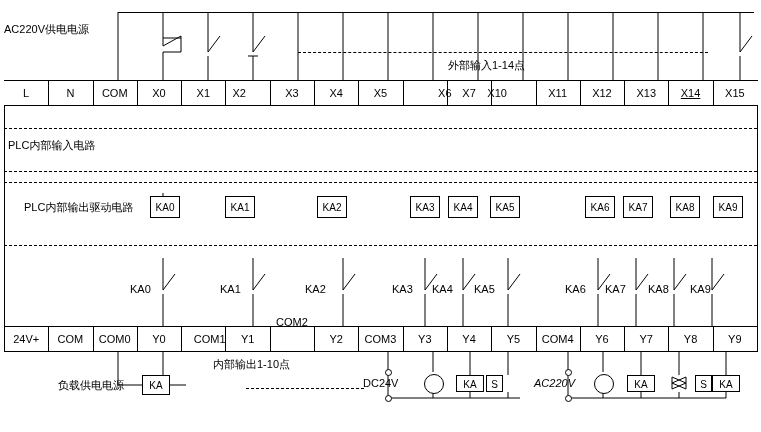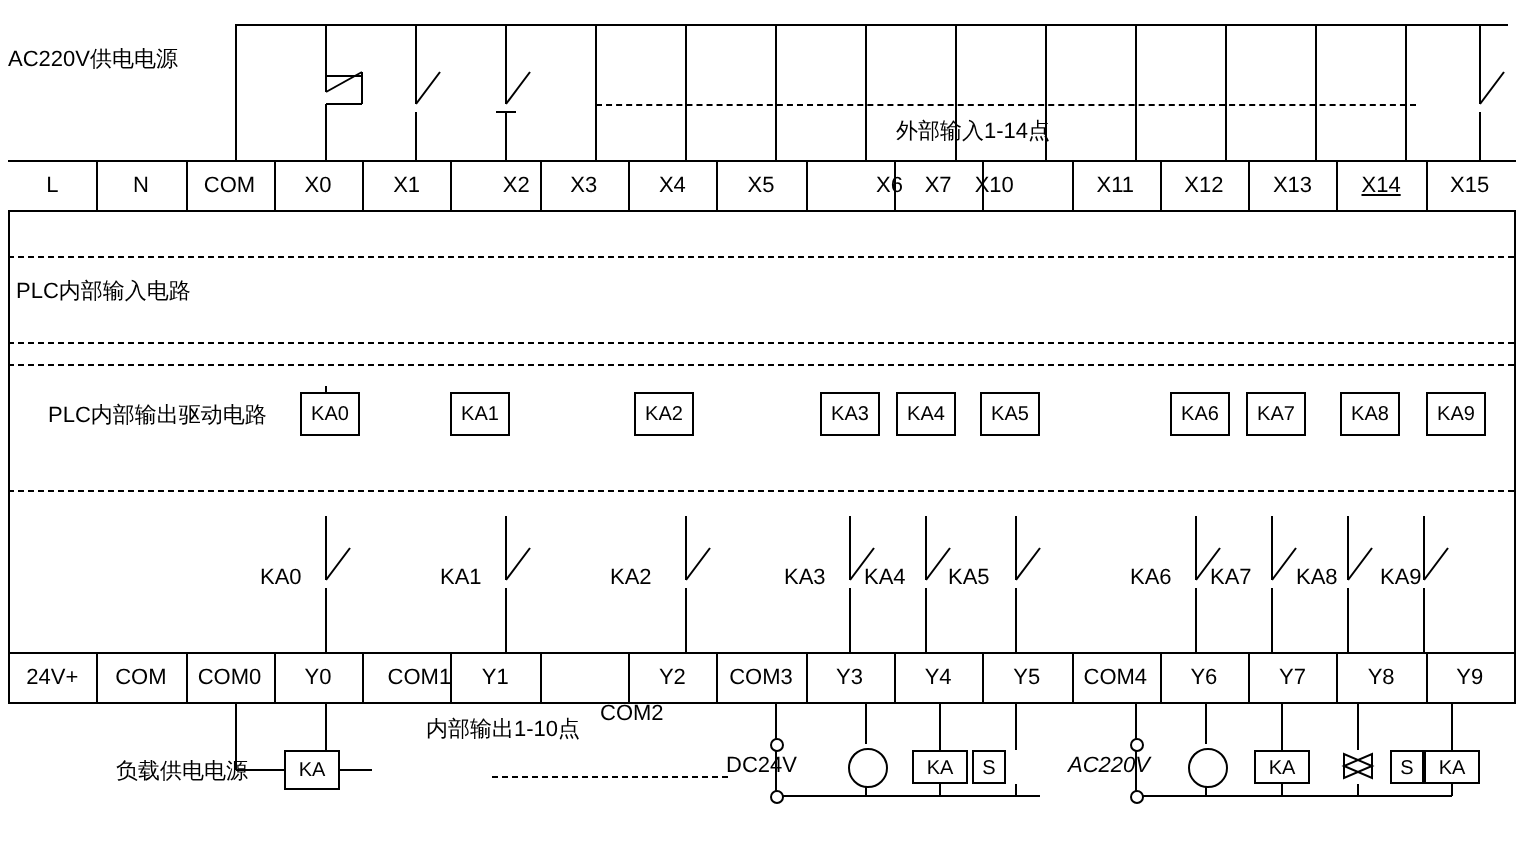--- a/index.html
+++ b/index.html
@@ -155,21 +155,21 @@
   <div id="input-terms">
       <div class="term" style="left: 4px; top: 81px; width: 44.2941px; height: 24px; line-height: 24px;">L</div>
       <div class="term" style="left: 48.2941px; top: 81px; width: 44.2941px; height: 24px; line-height: 24px;">N</div>
       <div class="ln v" style="left: 48.2941px; top: 81px; height: 24px;"></div>
       <div class="term" style="left: 92.5882px; top: 81px; width: 44.2941px; height: 24px; line-height: 24px;">COM</div>
       <div class="ln v" style="left: 92.5882px; top: 81px; height: 24px;"></div>
       <div class="term" style="left: 136.882px; top: 81px; width: 44.2941px; height: 24px; line-height: 24px;">X0</div>
       <div class="ln v" style="left: 136.882px; top: 81px; height: 24px;"></div>
       <div class="term" style="left: 181.176px; top: 81px; width: 44.2941px; height: 24px; line-height: 24px;">X1</div>
       <div class="ln v" style="left: 181.176px; top: 81px; height: 24px;"></div>
-      <div class="term" style="left: 236px; top: 81px; width: 44.2941px; height: 24px; line-height: 24px;">X2</div>
+      <div class="term" style="left: 217px; top: 81px; width: 44.2941px; height: 24px; line-height: 24px;">X2</div>
       <div class="ln v" style="left: 225.471px; top: 81px; height: 24px;"></div>
       <div class="term" style="left: 269.765px; top: 81px; width: 44.2941px; height: 24px; line-height: 24px;">X3</div>
       <div class="ln v" style="left: 269.765px; top: 81px; height: 24px;"></div>
       <div class="term" style="left: 314.059px; top: 81px; width: 44.2941px; height: 24px; line-height: 24px;">X4</div>
       <div class="ln v" style="left: 314.059px; top: 81px; height: 24px;"></div>
       <div class="term" style="left: 358.353px; top: 81px; width: 44.2941px; height: 24px; line-height: 24px;">X5</div>
       <div class="ln v" style="left: 358.353px; top: 81px; height: 24px;"></div>
       <div class="term" style="left: 402.647px; top: 81px; width: 44.2941px; height: 24px; line-height: 24px; padding-left: 20px;">X6</div>
       <div class="ln v" style="left: 402.647px; top: 81px; height: 24px;"></div>
       <div class="term" style="left: 446.941px; top: 81px; width: 44.2941px; height: 24px; line-height: 24px;">X7</div>
@@ -232,21 +232,21 @@
       <div class="term" style="left: 48.2941px; top: 327px; width: 44.2941px; height: 24px; line-height: 24px;">COM</div>
       <div class="ln v" style="left: 48.2941px; top: 327px; height: 24px;"></div>
       <div class="term" style="left: 92.5882px; top: 327px; width: 44.2941px; height: 24px; line-height: 24px;">COM0</div>
       <div class="ln v" style="left: 92.5882px; top: 327px; height: 24px;"></div>
       <div class="term" style="left: 136.882px; top: 327px; width: 44.2941px; height: 24px; line-height: 24px;">Y0</div>
       <div class="ln v" style="left: 136.882px; top: 327px; height: 24px;"></div>
       <div class="term" style="left: 181.176px; top: 327px; width: 57px; height: 24px; line-height: 24px;">COM1</div>
       <div class="ln v" style="left: 181.176px; top: 327px; height: 24px;"></div>
       <div class="term" style="left: 225.471px; top: 327px; width: 44.2941px; height: 24px; line-height: 24px;">Y1</div>
       <div class="ln v" style="left: 225.471px; top: 327px; height: 24px;"></div>
-      <div class="term" style="left: 269.765px; top: 345px; width: 44.2941px; height: 24px; line-height: 24px; margin-left: 24px;">COM2</div>
+      <div class="term" style="left: 269.765px; top: 310px; width: 44.2941px; height: 24px; line-height: 24px;">COM2</div>
       <div class="ln v" style="left: 269.765px; top: 327px; height: 24px;"></div>
       <div class="term" style="left: 314.059px; top: 327px; width: 44.2941px; height: 24px; line-height: 24px;">Y2</div>
       <div class="ln v" style="left: 314.059px; top: 327px; height: 24px;"></div>
       <div class="term" style="left: 358.353px; top: 327px; width: 44.2941px; height: 24px; line-height: 24px;">COM3</div>
       <div class="ln v" style="left: 358.353px; top: 327px; height: 24px;"></div>
       <div class="term" style="left: 402.647px; top: 327px; width: 44.2941px; height: 24px; line-height: 24px;">Y3</div>
       <div class="ln v" style="left: 402.647px; top: 327px; height: 24px;"></div>
       <div class="term" style="left: 446.941px; top: 327px; width: 44.2941px; height: 24px; line-height: 24px;">Y4</div>
       <div class="ln v" style="left: 446.941px; top: 327px; height: 24px;"></div>
       <div class="term" style="left: 491.235px; top: 327px; width: 44.2941px; height: 24px; line-height: 24px;">Y5</div>

